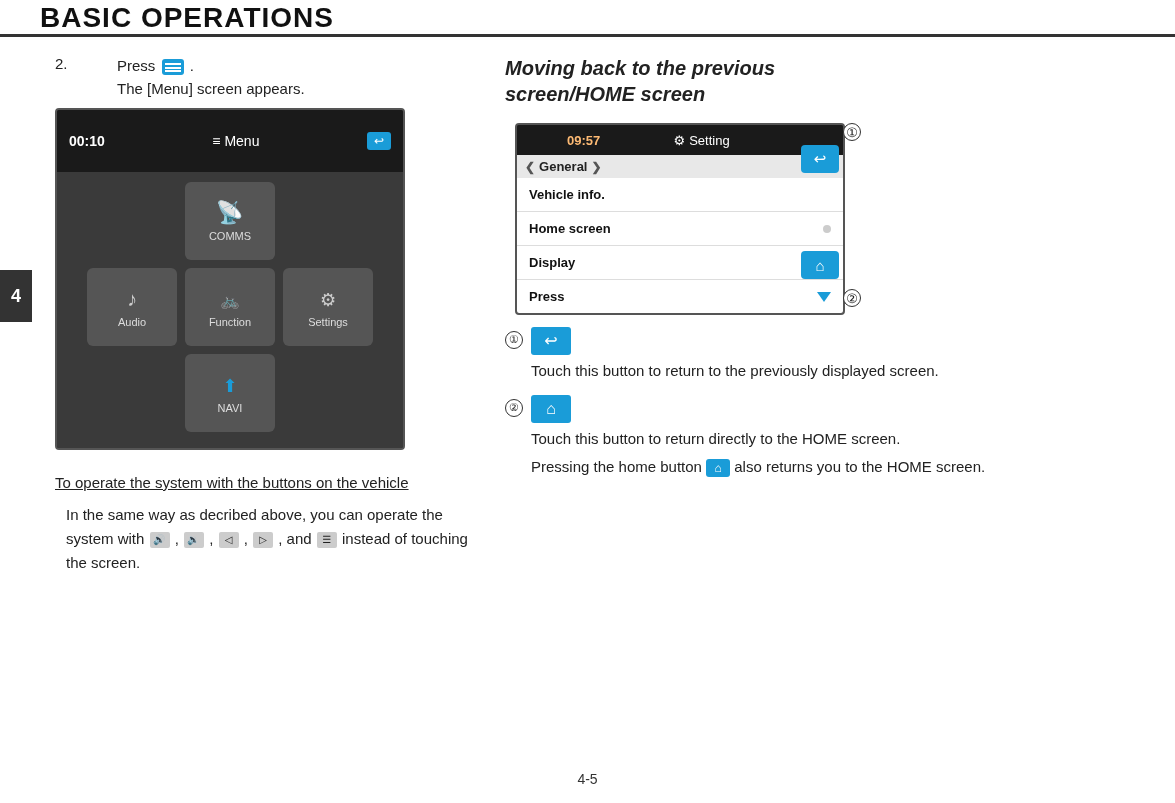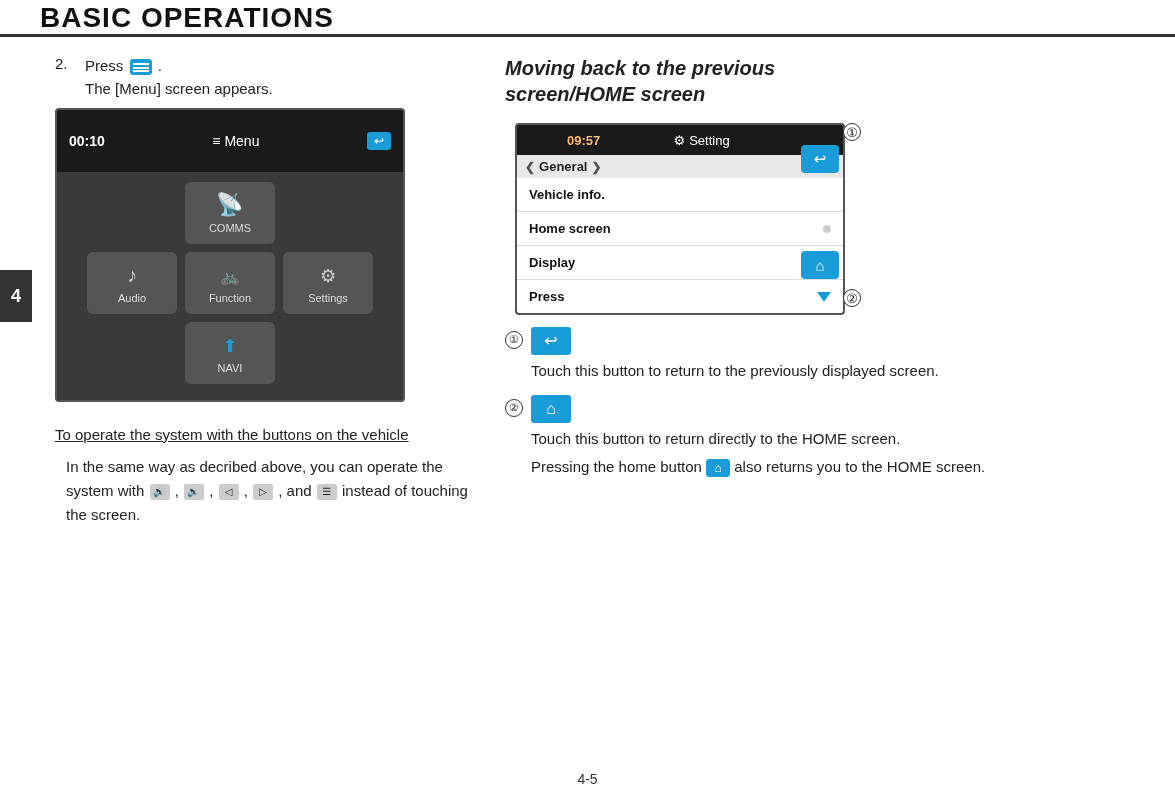--- a/index.html
+++ b/index.html
@@ -69,20 +69,21 @@
       margin-bottom: 8px;
     }
     .step-num {
       font-size: 15px;
       font-weight: normal;
       margin-right: 6px;
       min-width: 24px;
     }
     .step-content {
       flex: 1;
+      margin-left: 32px;
     }
     .step-content p {
       font-size: 15px;
       line-height: 1.5;
     }
 
     
     .menu-icon-inline {
       display: inline-block;
       width: 22px;
@@ -142,21 +143,21 @@
     .menu-row {
       display: flex;
       justify-content: center;
       gap: 8px;
       margin-bottom: 8px;
     }
     .menu-btn {
       background: #555;
       border-radius: 6px;
       width: 90px;
-      height: 62px;
+      height: 78px;
       display: flex;
       flex-direction: column;
       align-items: center;
       justify-content: center;
       color: #ddd;
       font-size: 11px;
       gap: 4px;
     }
     .menu-btn .ico {
       font-size: 22px;

